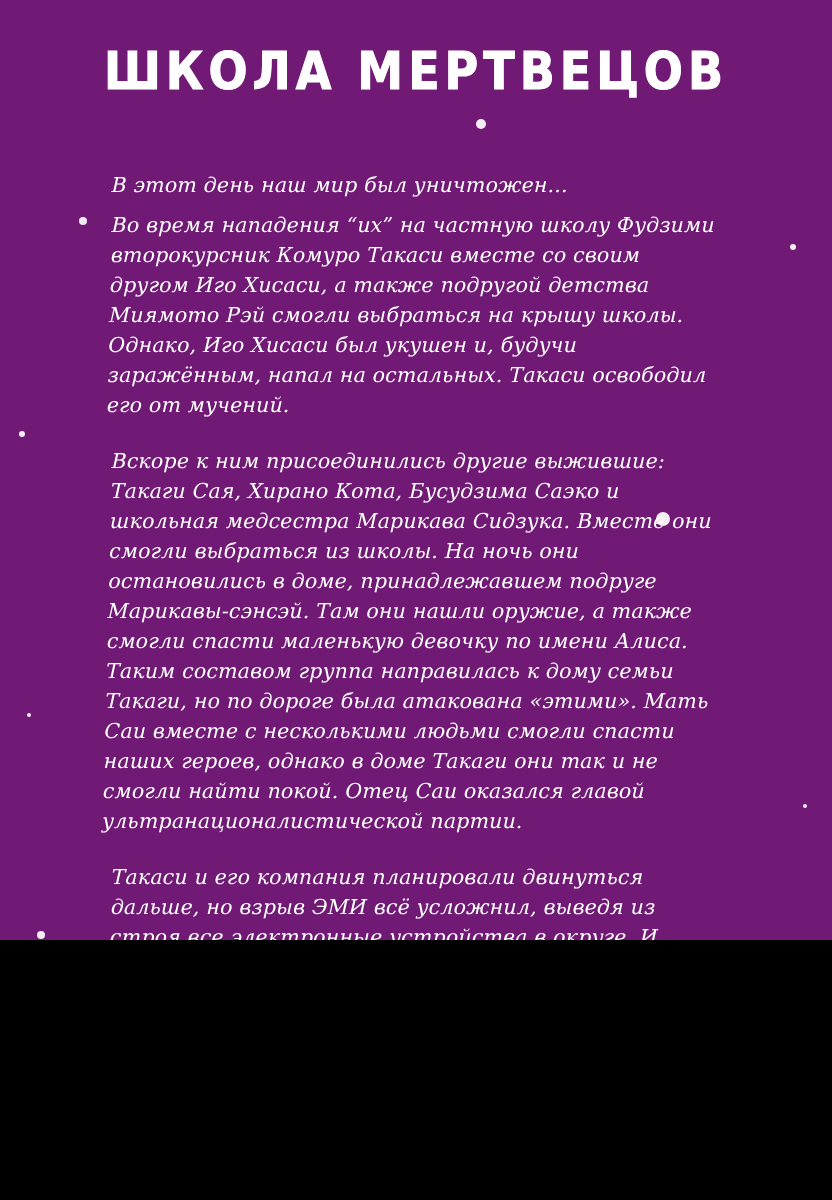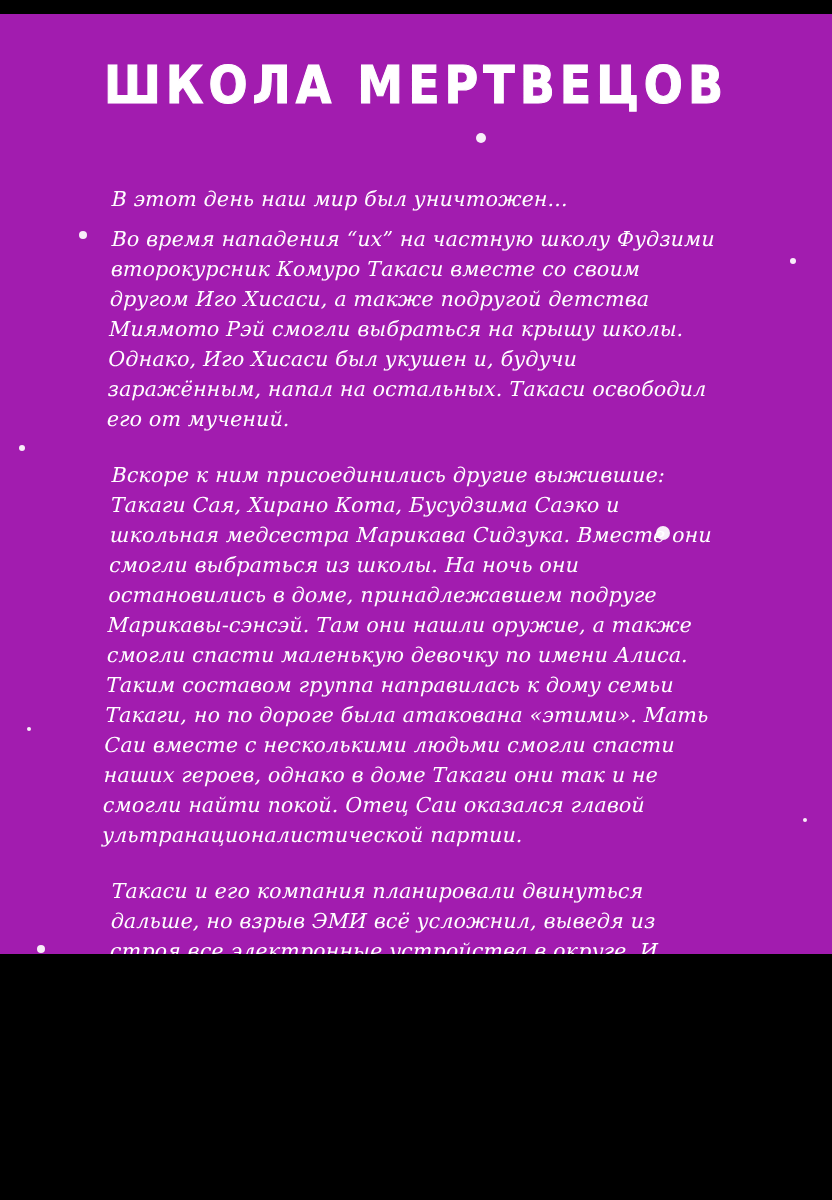--- a/index.html
+++ b/index.html
@@ -4,24 +4,23 @@
 <style>
   html, body {
     margin: 0;
     padding: 0;
     background: #000000;
   }
   .page {
     position: relative;
     width: 832px;
     height: 940px;
-    background: #a21caf;
+    background: #701a75;
     overflow: hidden;
     font-family: "DejaVu Sans", sans-serif;
-    margin-top: 14px;
   }
 
   
   .speck {
     position: absolute;
     background: #ffffff;
     border-radius: 50%;
     opacity: 0.92;
   }
 

